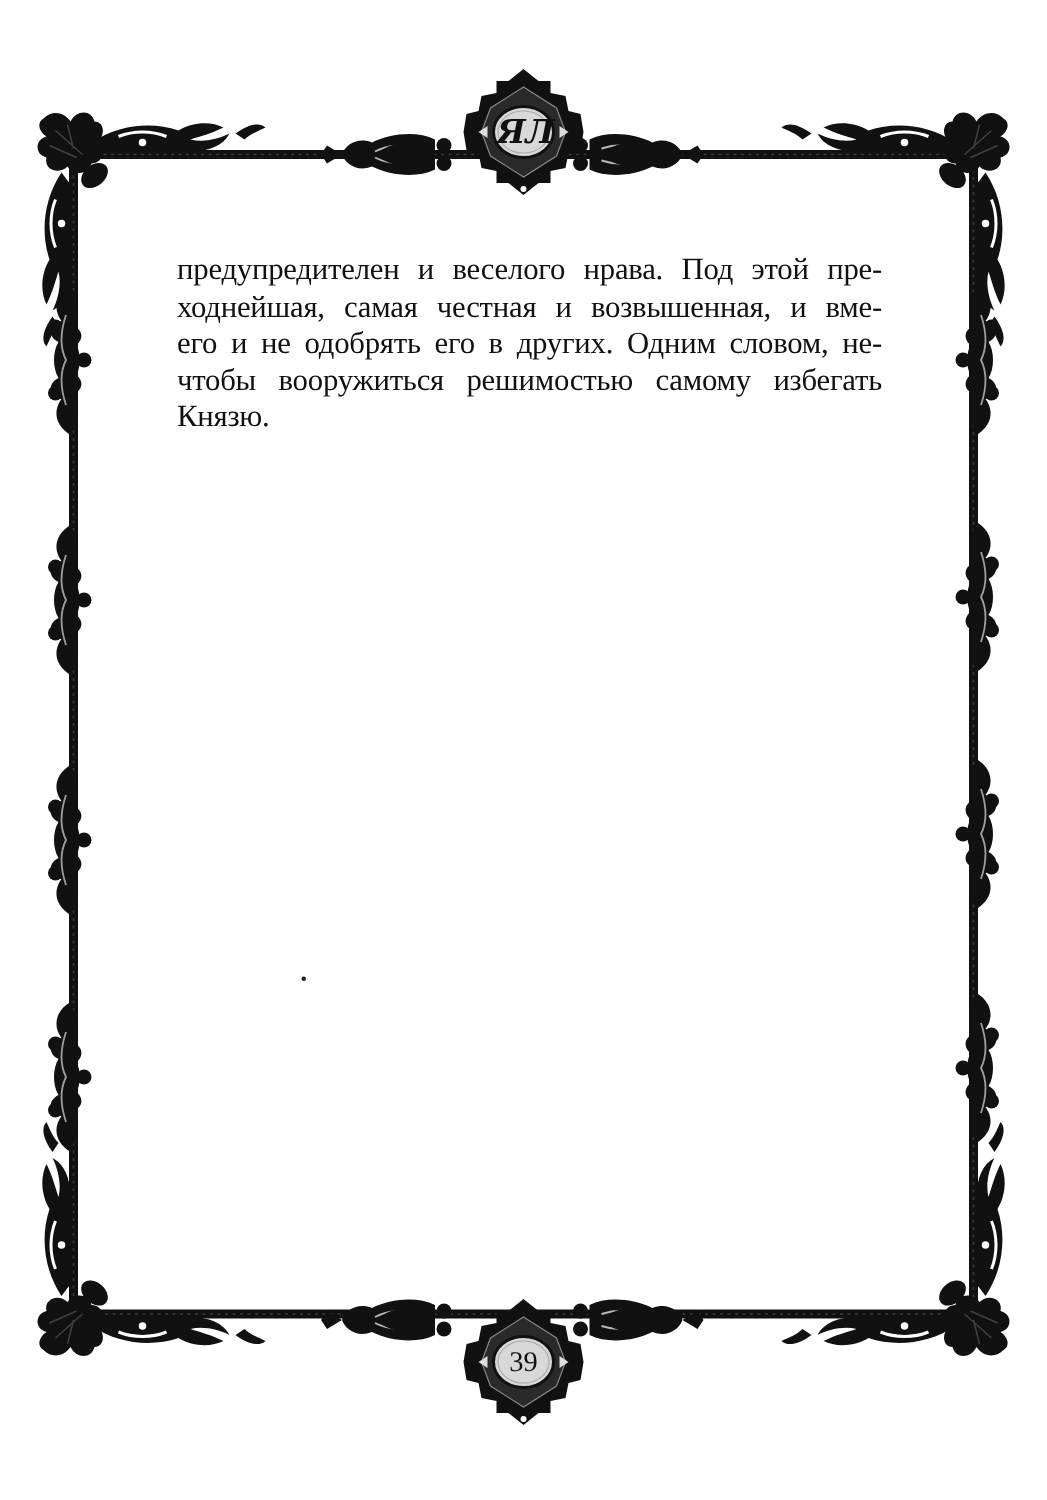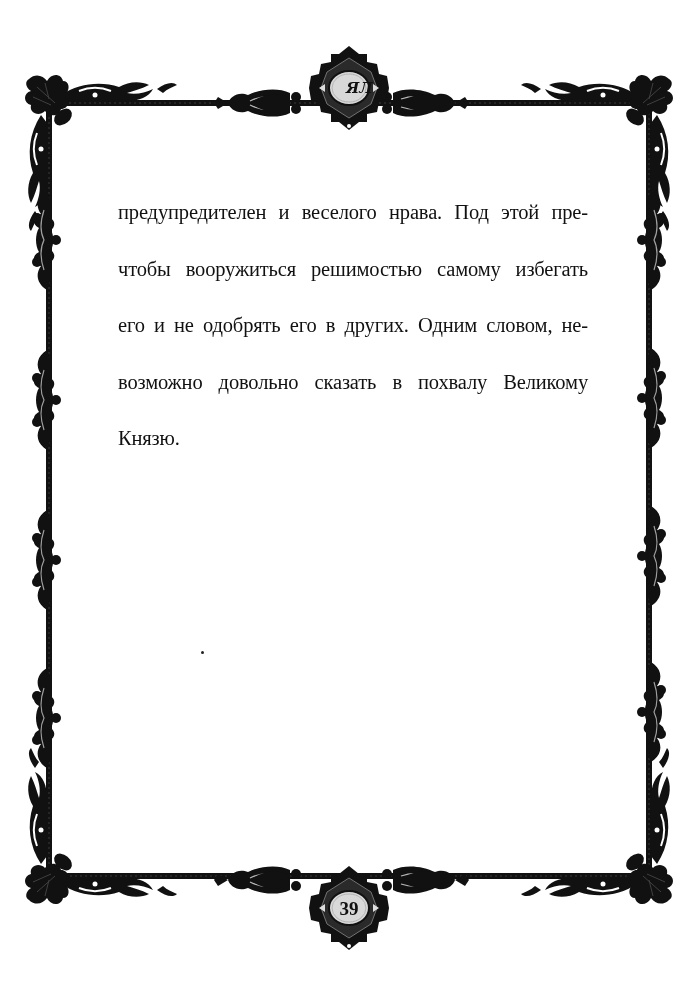--- a/index.html
+++ b/index.html
@@ -34,48 +34,47 @@
       line-height: 24.6px;
       color: #111111;
       text-align: justify;
       letter-spacing: -0.15px;
     }
     .text-line {
       display: block;
       white-space: nowrap;
       text-align: justify;
       text-align-last: justify;
-      margin-top: 32px;
     }
     .text-line.last {
       text-align-last: left;
     }
     .monogram {
       position: absolute;
-      left: 346px;
+      left: 331px;
       top: 72px;
       width: 36px;
       height: 32px;
-      text-align: left;
+      text-align: center;
       font-family: "DejaVu Serif", serif;
       font-style: italic;
       font-weight: bold;
-      font-size: 15px;
+      font-size: 22px;
       line-height: 32px;
       color: #111;
     }
     .page-number {
       position: absolute;
       left: 331px;
       top: 894px;
       width: 36px;
       height: 30px;
       text-align: center;
       font-family: "Liberation Serif", serif;
-      font-weight: bold;
+      font-weight: normal;
       font-size: 19px;
       line-height: 30px;
       color: #111;
     }
     .speck {
       position: absolute;
       width: 3px; height: 3px;
       border-radius: 50%;
       background: #222;
     }
@@ -179,22 +178,22 @@
       <path d="M250,880 C262,871 276,869 290,875 L290,885 C276,891 262,889 250,880 Z" fill="#111"></path>
       <path d="M448,880 C436,871 422,869 408,875 L408,885 C422,891 436,889 448,880 Z" fill="#111"></path>
       <use href="#medallion" transform="translate(349,908)"></use>
     </g>
   </svg>
 
   <div class="monogram">ЯЛ</div>
 
   <div class="text-block">
     <span class="text-line">предупредителен и веселого нрава. Под этой пре-</span>
+    <span class="text-line">ходнейшая, самая честная и возвышенная, и вме-</span>
+    <span class="text-line">его и не одобрять его в других. Одним словом, не-</span>
     <span class="text-line">чтобы вооружиться решимостью самому избегать</span>
-    <span class="text-line">его и не одобрять его в других. Одним словом, не-</span>
-    <span class="text-line">возможно довольно сказать в похвалу Великому</span>
     <span class="text-line last">Князю.</span>
   </div>
 
   <div class="page-number">39</div>
 
   <div class="speck" style="left:201px; top:651px;"></div>
 </div>
 
 </body></html>

